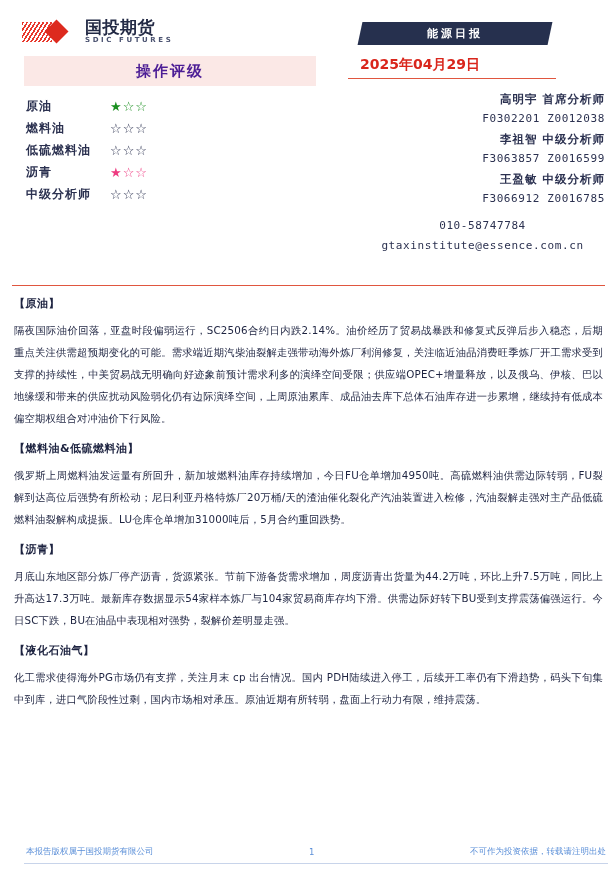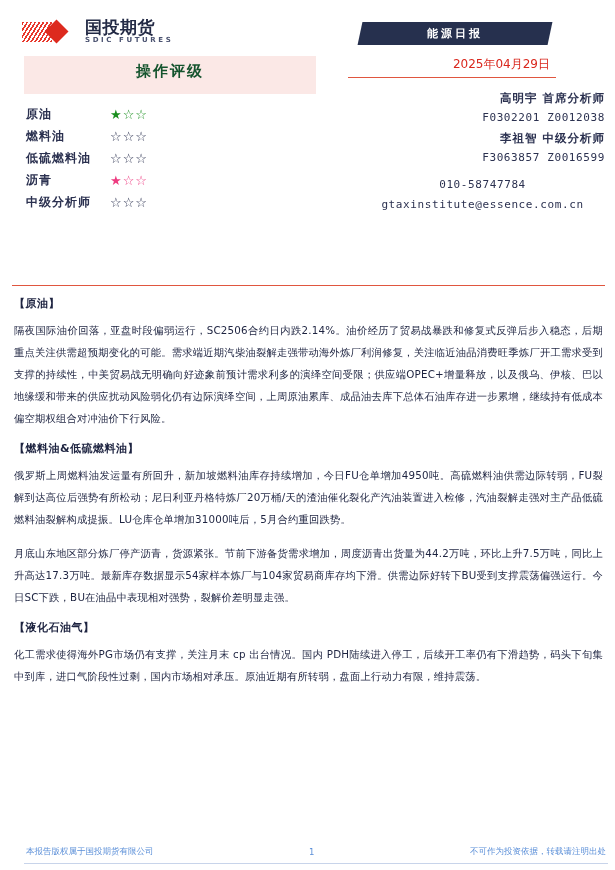--- a/index.html
+++ b/index.html
@@ -86,26 +86,26 @@
     font-size: 7px;
     font-weight: bold;
     color: #4a5270;
     letter-spacing: 2.6px;
     margin-top: 1px;
   }
 
   
   .rating-title {
     background: #fbe8e6;
-    height: 38px;
+    height: 30px;
     line-height: 30px;
     text-align: center;
     font-size: 15px;
     font-weight: bold;
-    color: #14532d;
+    color: #4c1d95;
     width: 292px;
     margin: 0 0 10px 2px;
     letter-spacing: 2px;
   }
   .rating-list {
     margin-left: 4px;
   }
   .rating-row {
     display: flex;
     align-items: center;
@@ -137,23 +137,23 @@
     text-align: center;
     line-height: 23px;
     letter-spacing: 3px;
     margin: 6px 0 0 14px;
     transform: skewX(-12deg);
   }
   .banner span { display: inline-block; transform: skewX(12deg); }
   .report-date {
     margin: 11px 0 0 14px;
     width: 190px;
-    text-align: right;
-    font-size: 12px;
-    font-weight: normal;
+    text-align: left;
+    font-size: 14px;
+    font-weight: bold;
     color: #d9261c;
   }
   .date-rule {
     margin: 4px 0 0 2px;
     width: 208px;
     height: 1px;
     background: #e0563f;
   }
 
   
@@ -290,20 +290,24 @@
 
       <div class="analysts">
         <div class="analyst-block">
           <div class="analyst-name">高明宇  首席分析师</div>
           <div class="analyst-code">F0302201  Z0012038</div>
         </div>
         <div class="analyst-block">
           <div class="analyst-name">李祖智  中级分析师</div>
           <div class="analyst-code">F3063857  Z0016599</div>
         </div>
+        <div class="analyst-block">
+          <div class="analyst-name">王盈敏  中级分析师</div>
+          <div class="analyst-code">F3066912  Z0016785</div>
+        </div>
       </div>
 
       <div class="contact">
         <div class="contact-line">010-58747784</div>
         <div class="contact-line">gtaxinstitute@essence.com.cn</div>
       </div>
     </div>
   </div>
 
   <div class="hr-main"></div>
@@ -314,20 +318,21 @@
       <div class="section-head">【原油】</div>
       <div class="section-body">隔夜国际油价回落，亚盘时段偏弱运行，SC2506合约日内跌2.14%。油价经历了贸易战暴跌和修复式反弹后步入稳态，后期重点关注供需超预期变化的可能。需求端近期汽柴油裂解走强带动海外炼厂利润修复，关注临近油品消费旺季炼厂开工需求受到支撑的持续性，中美贸易战无明确向好迹象前预计需求利多的演绎空间受限；供应端OPEC+增量释放，以及俄乌、伊核、巴以地缘缓和带来的供应扰动风险弱化仍有边际演绎空间，上周原油累库、成品油去库下总体石油库存进一步累增，继续持有低成本偏空期权组合对冲油价下行风险。</div>
     </div>
 
     <div class="section">
       <div class="section-head">【燃料油&amp;低硫燃料油】</div>
       <div class="section-body">俄罗斯上周燃料油发运量有所回升，新加坡燃料油库存持续增加，今日FU仓单增加4950吨。高硫燃料油供需边际转弱，FU裂解到达高位后强势有所松动；尼日利亚丹格特炼厂20万桶/天的渣油催化裂化产汽油装置进入检修，汽油裂解走强对主产品低硫燃料油裂解构成提振。LU仓库仓单增加31000吨后，5月合约重回跌势。</div>
     </div>
 
     <div class="section">
+      <div class="section-head">【沥青】</div>
       <div class="section-body">月底山东地区部分炼厂停产沥青，货源紧张。节前下游备货需求增加，周度沥青出货量为44.2万吨，环比上升7.5万吨，同比上升高达17.3万吨。最新库存数据显示54家样本炼厂与104家贸易商库存均下滑。供需边际好转下BU受到支撑震荡偏强运行。今日SC下跌，BU在油品中表现相对强势，裂解价差明显走强。</div>
     </div>
 
     <div class="section">
       <div class="section-head">【液化石油气】</div>
       <div class="section-body">化工需求使得海外PG市场仍有支撑，关注月末 cp 出台情况。国内 PDH陆续进入停工，后续开工率仍有下滑趋势，码头下旬集中到库，进口气阶段性过剩，国内市场相对承压。原油近期有所转弱，盘面上行动力有限，维持震荡。</div>
     </div>
 
   </div>
 

